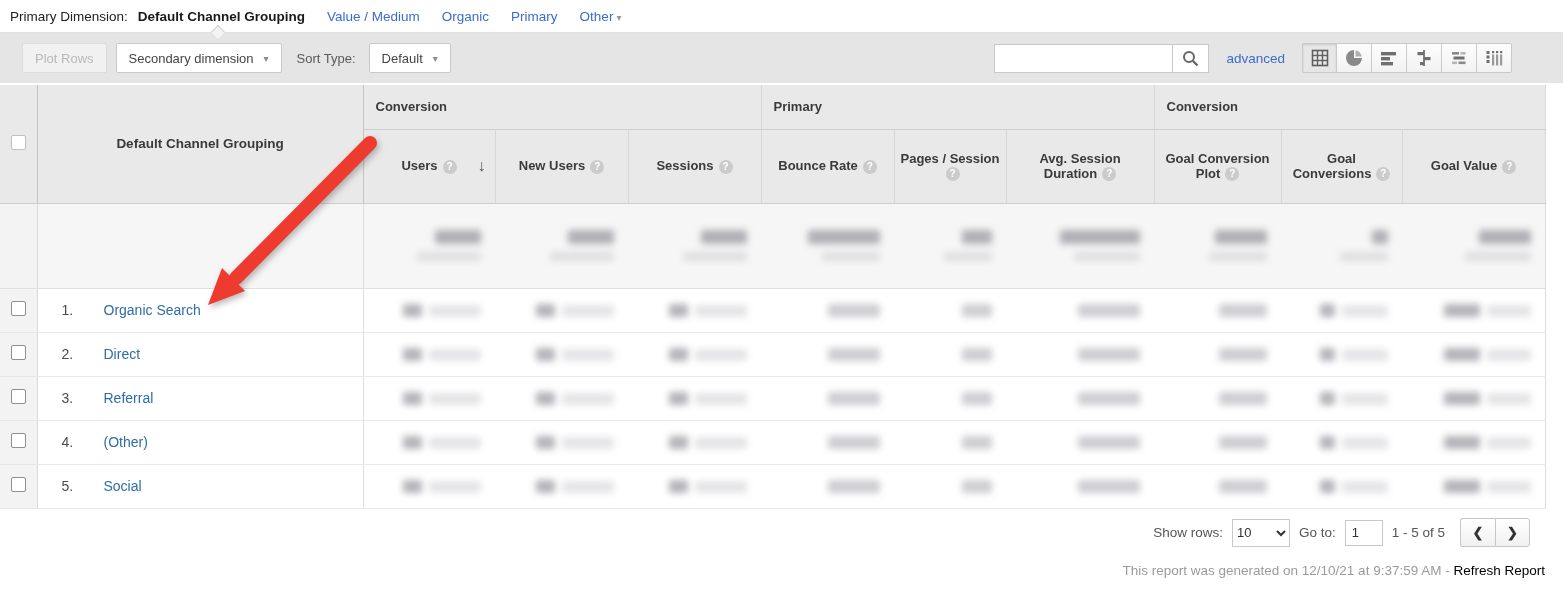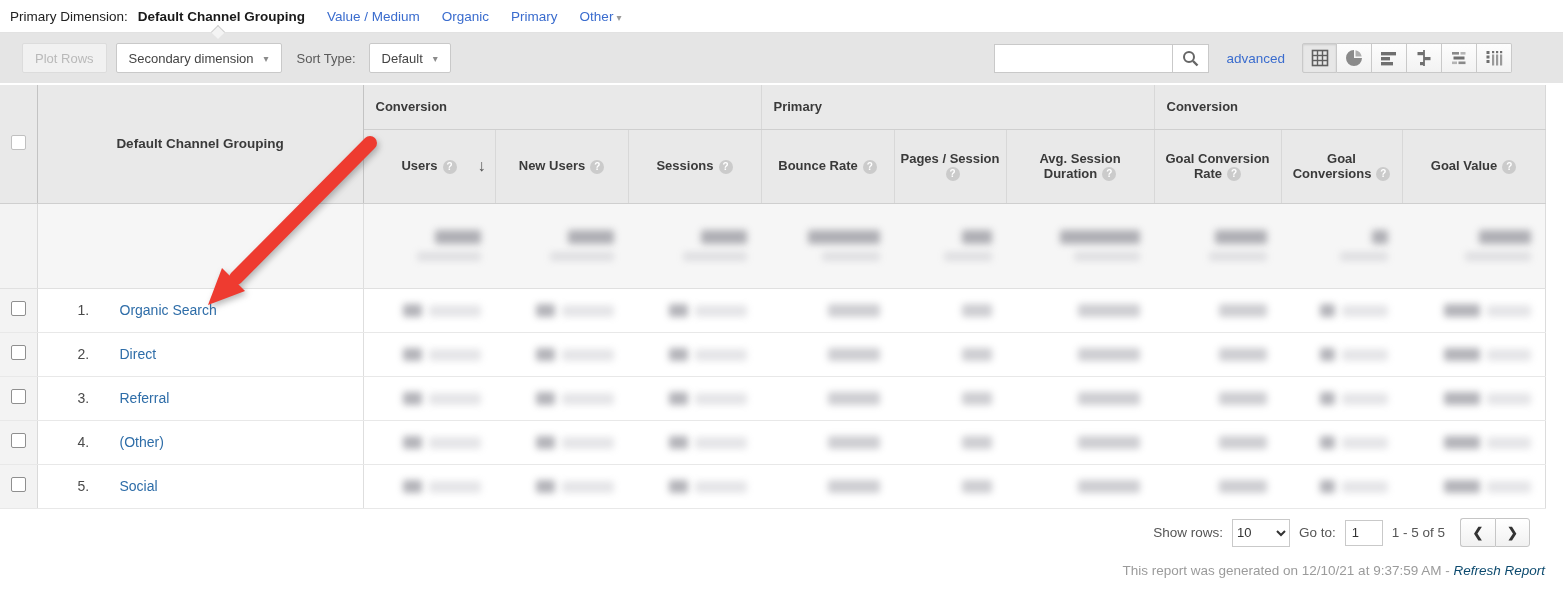--- a/index.html
+++ b/index.html
@@ -57,21 +57,21 @@
   .sort-arrow { position:absolute; right:9px; top:50%; transform:translateY(-50%);
     color:#555; font-size:16px; font-weight:normal; }
   .cb { display:inline-block; width:15px; height:15px; border:1px solid #8f8f8f;
     border-radius:2px; background:#fff; cursor:pointer; }
   .cb-hdr { border-color:#c0c0c0; }
   tr.summary td { height:85px; background:#f6f6f6; border-bottom:1px solid #e0e0e0; }
   tr.summary td.mcell { padding-right:14px; }
   .sumstack { display:flex; flex-direction:column; align-items:flex-end; gap:8px; }
   tr.datarow td { height:44px; background:#fff; border-bottom:1px solid #e8e8e8; }
   td.cbcell { background:#f3f3f3 !important; border-right:1px solid #dadada; text-align:center; }
-  td.dimcell { border-right:1px solid #dedede; font-size:14px; padding-left:40px; }
+  td.dimcell { border-right:1px solid #dedede; font-size:14px; padding-left:24px; }
   td.dimcell .rownum { display:inline-block; width:24px; color:#4a4a4a; }
   td.dimcell a { color:#2e6da8; text-decoration:none; margin-left:18px; cursor:pointer; }
   td.mcell { text-align:right; padding-right:14px; white-space:nowrap; }
 
   
   .b { display:inline-block; vertical-align:middle; border-radius:2px; filter:blur(3.5px); }
   .b-dark  { background:#75757f; opacity:.55; }
   .b-mid   { background:#83838d; opacity:.40; }
   .b-light { background:#9a9aa4; opacity:.26; }
   .gap { margin-left:7px; }
@@ -87,21 +87,21 @@
     border:1px solid #c9c9c9; background:#fff; }
   .pager input { height:26px; width:38px; font-size:13px; color:#333;
     border:1px solid #c9c9c9; padding:0 6px; }
   .pgbtns { display:flex; margin-left:6px; }
   .pgbtn { width:35px; height:29px; border:1px solid #c6c6c6; background:linear-gradient(#fff,#f1f1f1);
     display:flex; align-items:center; justify-content:center; font-size:13px; color:#333;
     cursor:pointer; font-weight:bold; }
   .pgbtn.prev { border-radius:3px 0 0 3px; border-right:none; }
   .pgbtn.next { border-radius:0 3px 3px 0; }
   .gen-line { position:absolute; top:563px; right:18px; font-size:13.5px; color:#9b9b9b; z-index:2; }
-  .gen-line a { color:#0c4a6e; text-decoration:none; cursor:pointer;font-style:italic; }
+  .gen-line a { color:#000000; text-decoration:none; cursor:pointer; }
 
   svg.icon { display:block; }
 </style>
 </head>
 <body>
 
 <div class="nav">
   <span class="pd-label">Primary Dimension:</span>
   <span class="tab-active">Default Channel Grouping</span>
   <a class="tab">Value / Medium</a>
@@ -215,21 +215,21 @@
       <th class="group" colspan="3">Primary</th>
       <th class="group" colspan="3">Conversion</th>
     </tr>
     <tr>
       <th class="metric"><span>Users</span><span class="help">?</span><span class="sort-arrow">↓</span></th>
       <th class="metric"><span>New Users</span><span class="help">?</span></th>
       <th class="metric"><span>Sessions</span><span class="help">?</span></th>
       <th class="metric"><span>Bounce Rate</span><span class="help">?</span></th>
       <th class="metric"><span>Pages / Session</span><span class="help">?</span></th>
       <th class="metric"><span>Avg. Session Duration</span><span class="help">?</span></th>
-      <th class="metric"><span>Goal Conversion Rate</span><span class="help">?</span></th>
+      <th class="metric"><span>Goal Conversion Plot</span><span class="help">?</span></th>
       <th class="metric"><span>Goal Conversions</span><span class="help">?</span></th>
       <th class="metric"><span>Goal Value</span><span class="help">?</span></th>
     </tr>
   </thead>
   <tbody>
 
     <tr class="summary">
       <td class="cbcell"></td>
       <td class="dimcell"></td>
       <td class="mcell">

